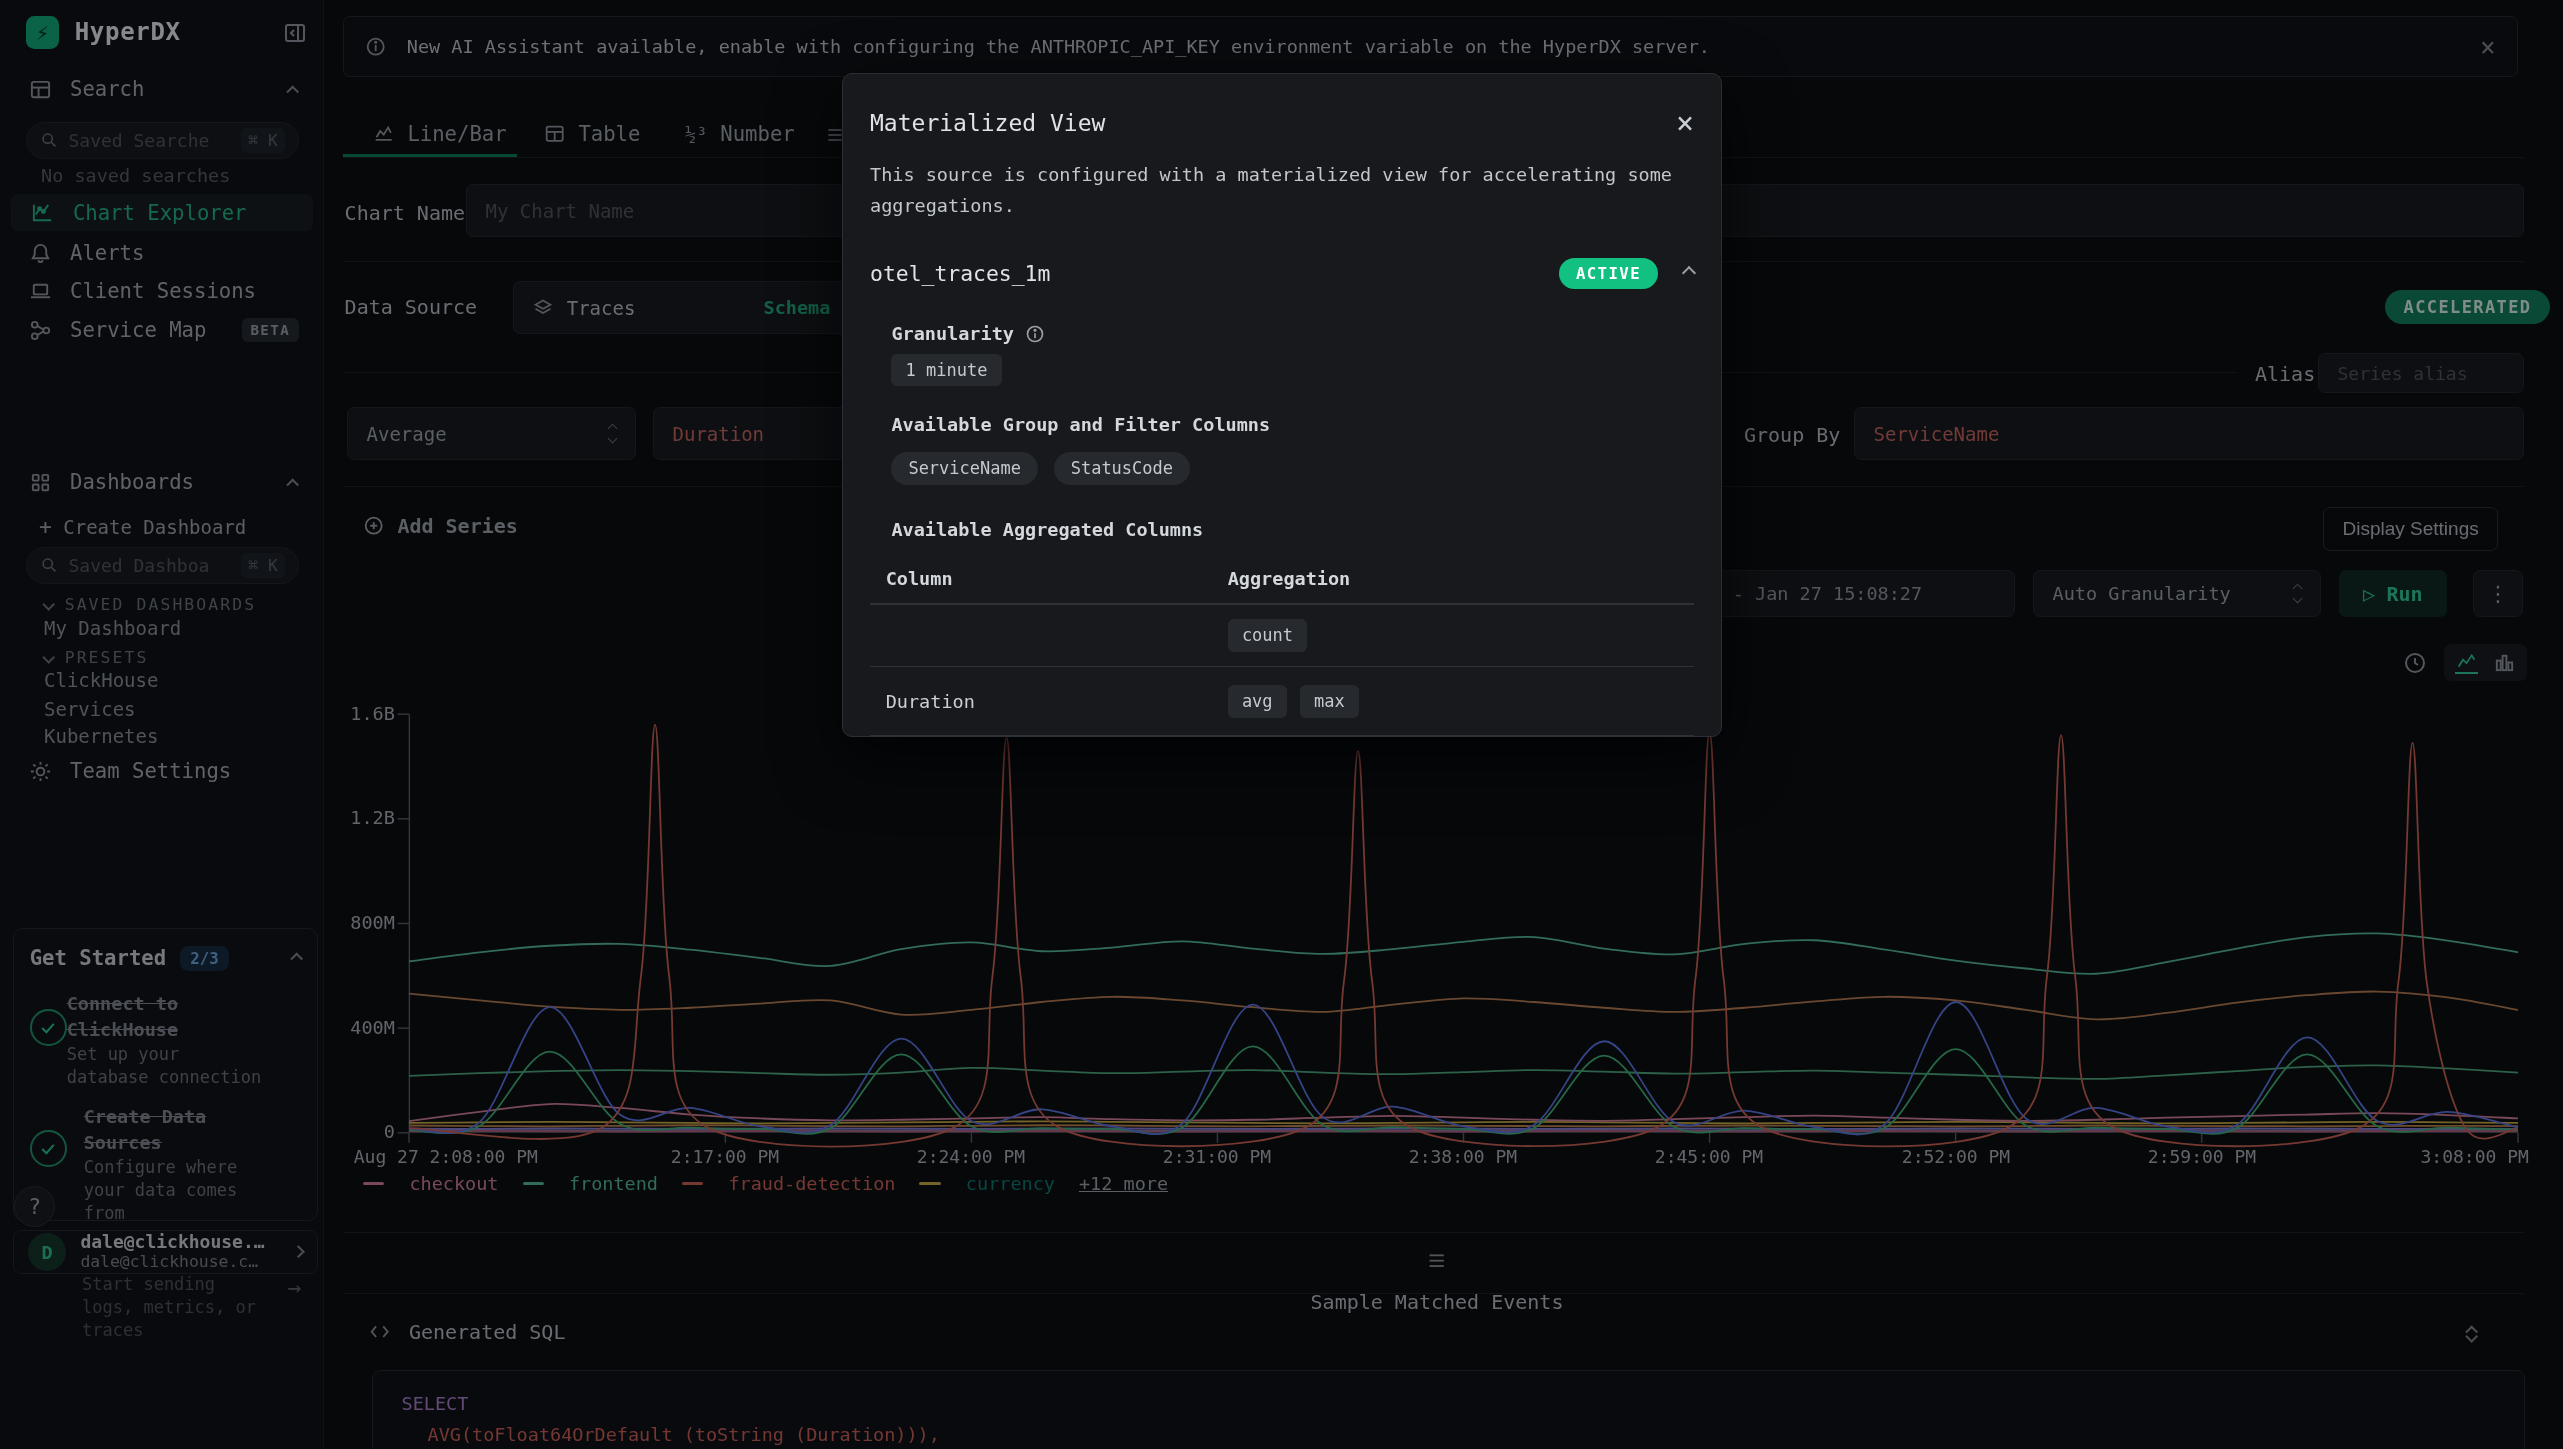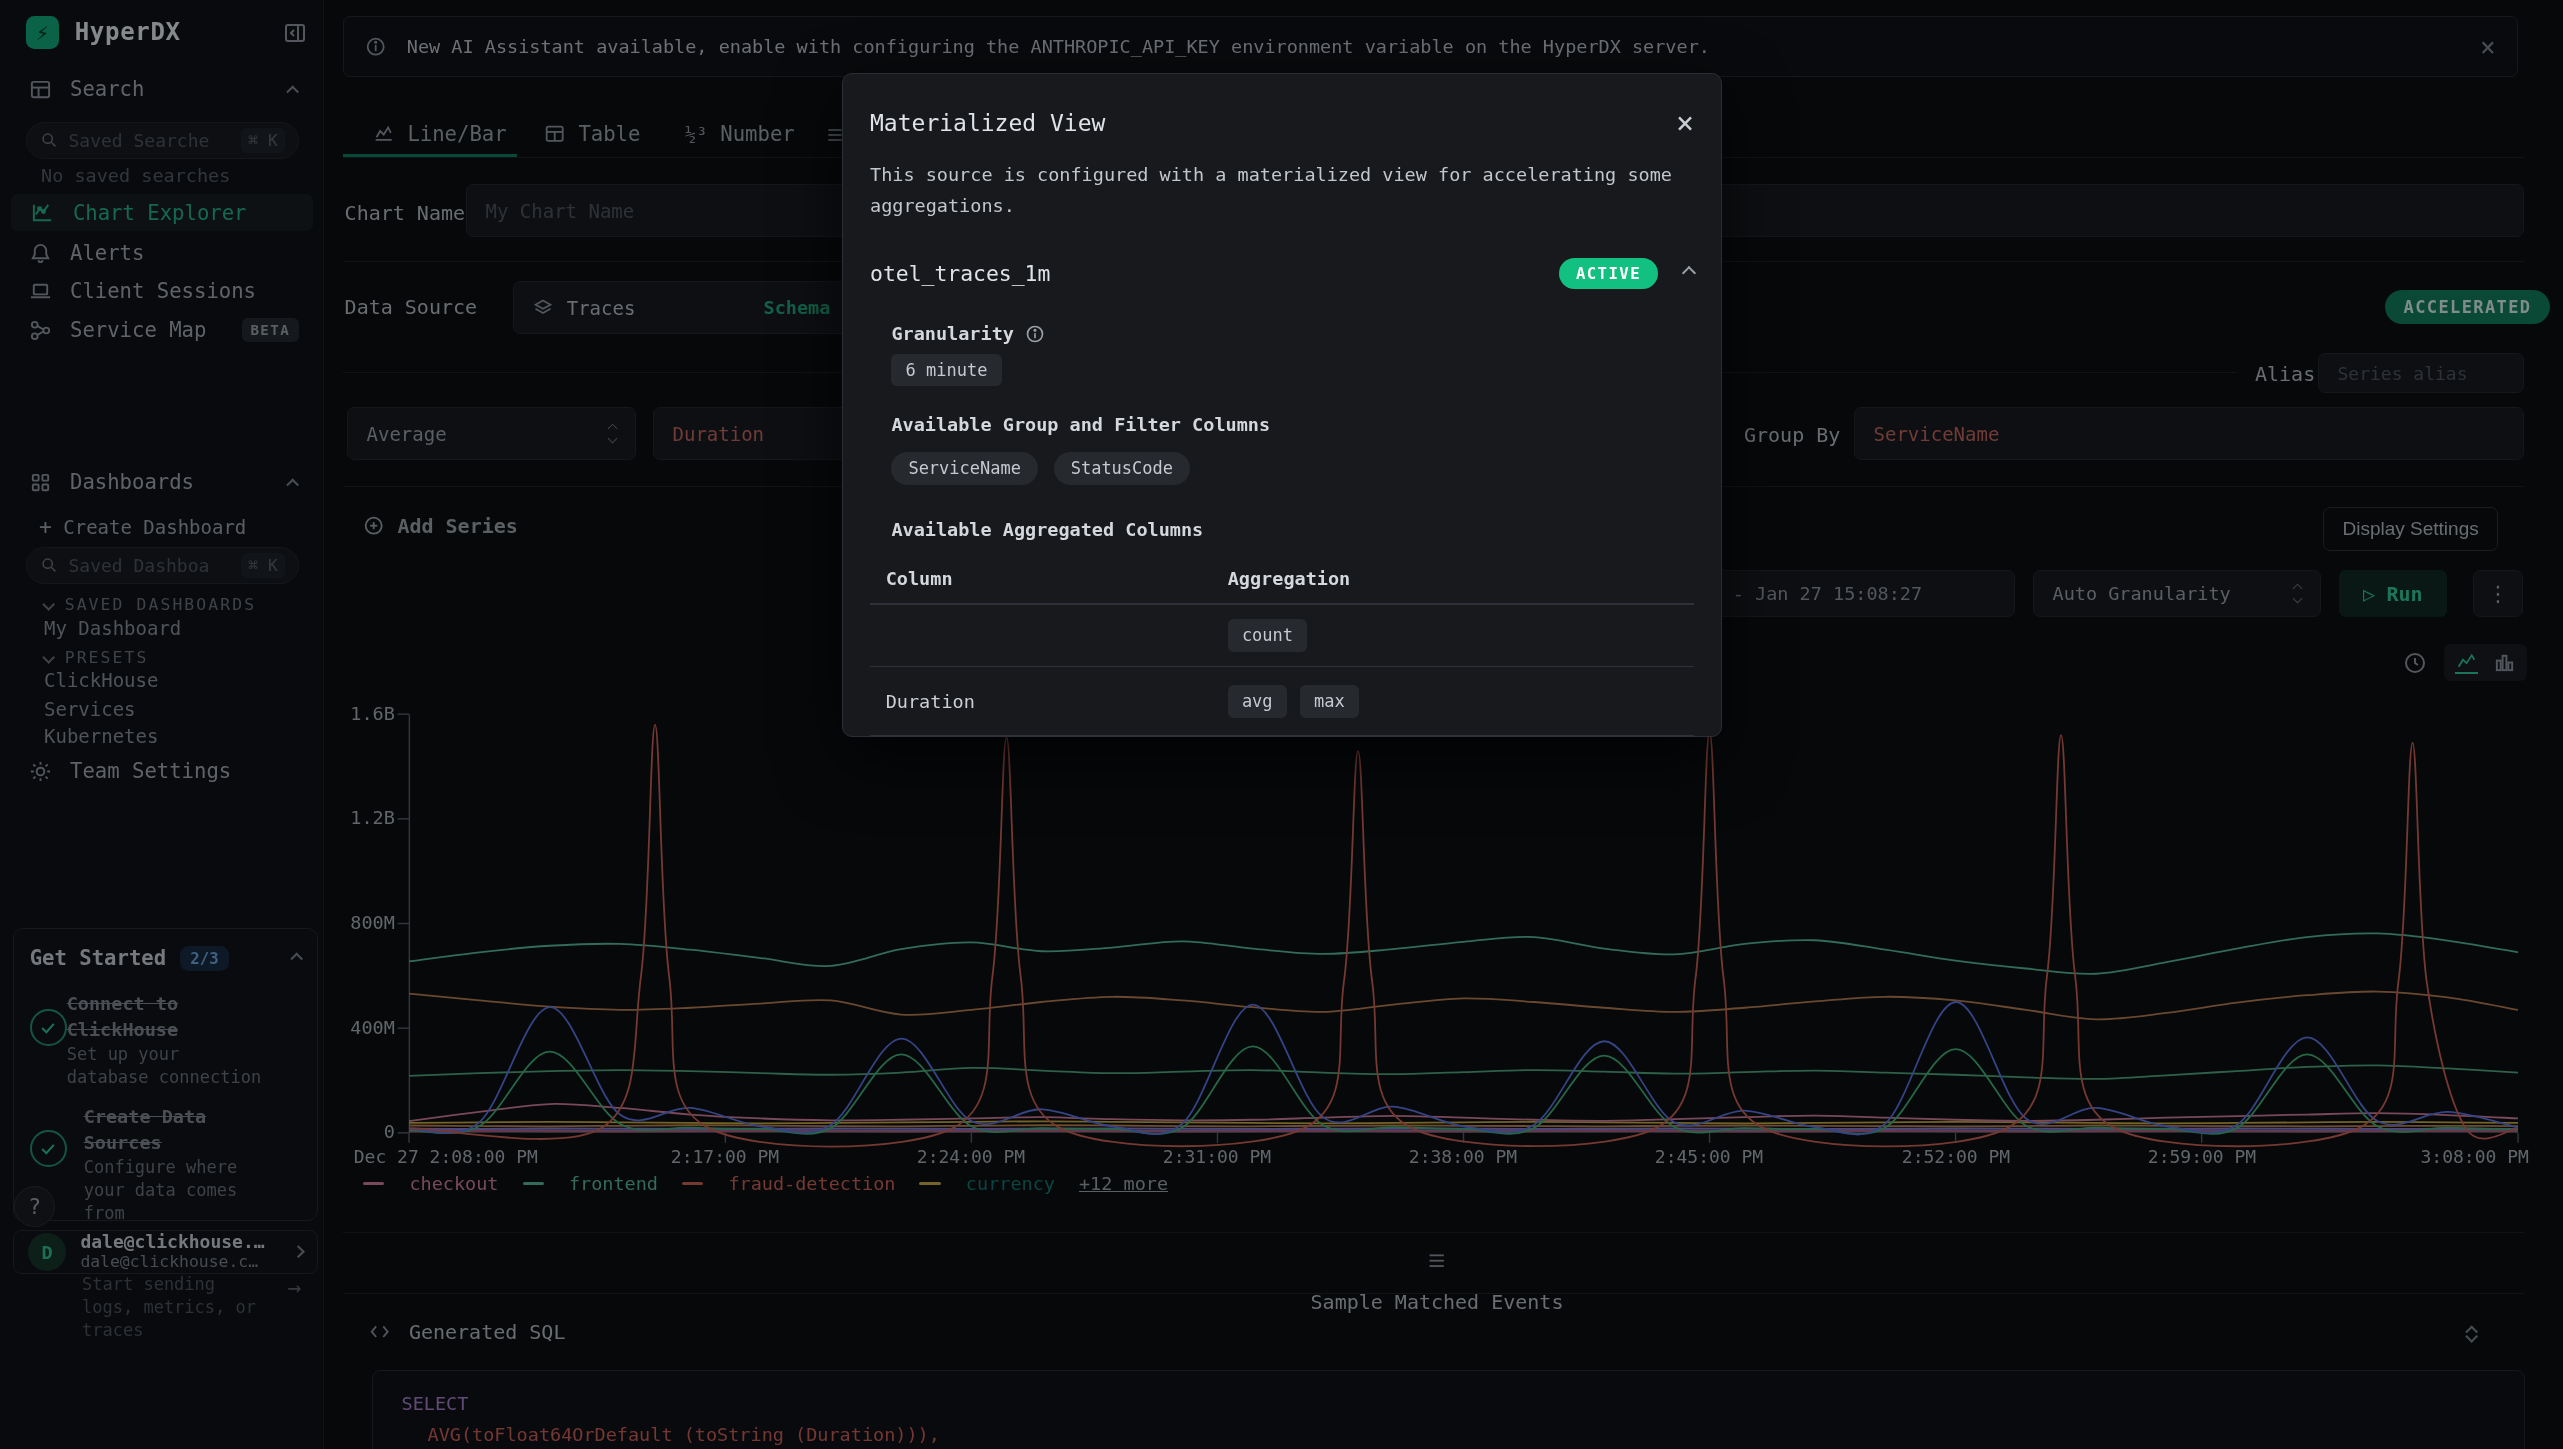--- a/index.html
+++ b/index.html
@@ -422,21 +422,21 @@
       <path d="M0,574.035C16.455555555555556,573.9124999999999 65.82222222222222,573.545 98.73333333333333,573.3C131.64444444444445,573.055 164.55555555555557,572.565 197.46666666666667,572.565C230.37777777777777,572.565 263.2888888888889,573.055 296.2,573.3C329.1111111111111,573.545 362.02222222222224,573.79 394.93333333333334,574.035C427.84444444444443,574.28 460.75555555555553,574.77 493.66666666666663,574.77C526.5777777777778,574.77 559.4888888888888,574.28 592.4,574.035C625.3111111111111,573.79 658.2222222222222,573.545 691.1333333333333,573.3C724.0444444444445,573.055 756.9555555555555,572.8100000000001 789.8666666666667,572.565C822.7777777777778,572.32 855.6888888888889,571.83 888.6,571.83C921.5111111111112,571.83 954.4222222222222,572.32 987.3333333333333,572.565C1020.2444444444443,572.8100000000001 1053.1555555555556,573.055 1086.0666666666666,573.3C1118.9777777777776,573.545 1151.888888888889,573.79 1184.8,574.035C1217.711111111111,574.28 1250.6222222222223,574.77 1283.5333333333333,574.77C1316.4444444444443,574.77 1349.3555555555556,574.28 1382.2666666666667,574.035C1415.1777777777777,573.79 1448.088888888889,573.545 1481,573.3C1513.911111111111,573.055 1546.8222222222223,572.565 1579.7333333333333,572.565C1612.6444444444444,572.565 1645.5555555555557,573.055 1678.4666666666667,573.3C1711.3777777777777,573.545 1744.288888888889,573.79 1777.2,574.035C1810.111111111111,574.28 1843.0222222222221,574.77 1875.9333333333332,574.77C1908.8444444444442,574.77 1941.7555555555555,574.28 1974.6666666666665,574.035C2007.5777777777776,573.79 2040.488888888889,573.545 2073.4,573.3C2106.311111111111,573.055 2139.222222222222,572.565 2172.133333333333,572.565C2205.0444444444443,572.565 2237.9555555555557,573.055 2270.866666666667,573.3C2303.777777777778,573.545 2336.688888888889,573.79 2369.6,574.035C2402.511111111111,574.28 2435.4222222222224,574.77 2468.3333333333335,574.77C2501.2444444444445,574.77 2534.1555555555556,574.28 2567.0666666666666,574.035C2599.9777777777776,573.79 2632.888888888889,573.545 2665.8,573.3C2698.711111111111,573.055 2731.6222222222223,572.565 2764.5333333333333,572.565C2797.4444444444443,572.565 2830.355555555556,573.055 2863.266666666667,573.3C2896.177777777778,573.545 2945.5444444444447,573.9124999999999 2962,574.035" fill="none" stroke="#c7a93f" stroke-width="2.5" stroke-linejoin="round"></path>
       <path d="M0,571.4625C16.455555555555556,569.31875 65.82222222222222,562.58125 98.73333333333333,558.6C131.64444444444445,554.6187500000001 164.55555555555557,548.4937500000001 197.46666666666667,547.575C230.37777777777777,546.65625 263.2888888888889,550.6375 296.2,553.0875C329.1111111111111,555.5374999999999 362.02222222222224,559.8249999999999 394.93333333333334,562.275C427.84444444444443,564.725 460.75555555555553,566.44 493.66666666666663,567.7875C526.5777777777778,569.135 559.4888888888888,570.05375 592.4,570.36C625.3111111111111,570.66625 658.2222222222222,570.05375 691.1333333333333,569.625C724.0444444444445,569.19625 756.9555555555555,568.4 789.8666666666667,567.7875C822.7777777777778,567.1750000000001 855.6888888888889,565.76625 888.6,565.95C921.5111111111112,566.1337500000001 954.4222222222222,568.155 987.3333333333333,568.89C1020.2444444444443,569.625 1053.1555555555556,570.2375 1086.0666666666666,570.36C1118.9777777777776,570.4825000000001 1151.888888888889,570.2375 1184.8,569.625C1217.711111111111,569.0125 1250.6222222222223,567.60375 1283.5333333333333,566.685C1316.4444444444443,565.7662499999999 1349.3555555555556,564.1125 1382.2666666666667,564.1125C1415.1777777777777,564.1125 1448.088888888889,565.7662499999999 1481,566.685C1513.911111111111,567.60375 1546.8222222222223,568.89 1579.7333333333333,569.625C1612.6444444444444,570.36 1645.5555555555557,571.2175 1678.4666666666667,571.095C1711.3777777777777,570.9725000000001 1744.288888888889,569.7475 1777.2,568.89C1810.111111111111,568.0325 1843.0222222222221,566.8075 1875.9333333333332,565.95C1908.8444444444442,565.0925000000001 1941.7555555555555,563.6225000000001 1974.6666666666665,563.745C2007.5777777777776,563.8675 2040.488888888889,565.7049999999999 2073.4,566.685C2106.311111111111,567.665 2139.222222222222,568.89 2172.133333333333,569.625C2205.0444444444443,570.36 2237.9555555555557,571.095 2270.866666666667,571.095C2303.777777777778,571.095 2336.688888888889,570.36 2369.6,569.625C2402.511111111111,568.89 2435.4222222222224,567.5424999999999 2468.3333333333335,566.685C2501.2444444444445,565.8275 2534.1555555555556,565.215 2567.0666666666666,564.48C2599.9777777777776,563.745 2632.888888888889,562.94875 2665.8,562.275C2698.711111111111,561.6012499999999 2731.6222222222223,560.315 2764.5333333333333,560.4375C2797.4444444444443,560.56 2830.355555555556,561.785 2863.266666666667,563.01C2896.177777777778,564.235 2945.5444444444447,566.99125 2962,567.7875" fill="none" stroke="#cf7b95" stroke-width="2.5" stroke-linejoin="round"></path>
       <path d="M0,507.885C16.455555555555556,507.2725 65.82222222222222,505.31250000000006 98.73333333333333,504.21000000000004C131.64444444444445,503.1075 164.55555555555557,502.005 197.46666666666667,501.27C230.37777777777777,500.53499999999997 263.2888888888889,499.8 296.2,499.8C329.1111111111111,499.8 362.02222222222224,500.53499999999997 394.93333333333334,501.27C427.84444444444443,502.005 460.75555555555553,503.3525 493.66666666666663,504.21000000000004C526.5777777777778,505.06750000000005 559.4888888888888,506.53749999999997 592.4,506.41499999999996C625.3111111111111,506.29249999999996 658.2222222222222,505.0675 691.1333333333333,503.475C724.0444444444445,501.88250000000005 756.9555555555555,497.35 789.8666666666667,496.86C822.7777777777778,496.37 855.6888888888889,499.31 888.6,500.535C921.5111111111112,501.76000000000005 954.4222222222222,503.96500000000003 987.3333333333333,504.21000000000004C1020.2444444444443,504.45500000000004 1053.1555555555556,502.74 1086.0666666666666,502.005C1118.9777777777776,501.27 1151.888888888889,499.555 1184.8,499.8C1217.711111111111,500.045 1250.6222222222223,502.495 1283.5333333333333,503.475C1316.4444444444443,504.45500000000004 1349.3555555555556,505.8025 1382.2666666666667,505.68C1415.1777777777777,505.5575 1448.088888888889,503.72 1481,502.74C1513.911111111111,501.76 1546.8222222222223,499.9225 1579.7333333333333,499.8C1612.6444444444444,499.6775 1645.5555555555557,501.1475 1678.4666666666667,502.005C1711.3777777777777,502.8625 1744.288888888889,504.8225 1777.2,504.945C1810.111111111111,505.0675 1843.0222222222221,503.475 1875.9333333333332,502.74C1908.8444444444442,502.005 1941.7555555555555,500.4125 1974.6666666666665,500.535C2007.5777777777776,500.6575 2040.488888888889,502.495 2073.4,503.475C2106.311111111111,504.45500000000004 2139.222222222222,505.3125 2172.133333333333,506.41499999999996C2205.0444444444443,507.5174999999999 2237.9555555555557,509.10999999999996 2270.866666666667,510.09C2303.777777777778,511.07 2336.688888888889,512.785 2369.6,512.295C2402.511111111111,511.80499999999995 2435.4222222222224,508.98749999999995 2468.3333333333335,507.15C2501.2444444444445,505.3125 2534.1555555555556,503.22999999999996 2567.0666666666666,501.27C2599.9777777777776,499.31 2632.888888888889,496.73749999999995 2665.8,495.39C2698.711111111111,494.0425 2731.6222222222223,492.8175 2764.5333333333333,493.185C2797.4444444444443,493.5525 2830.355555555556,495.88 2863.266666666667,497.595C2896.177777777778,499.31000000000006 2945.5444444444447,502.495 2962,503.475" fill="none" stroke="#4da47a" stroke-width="2.5" stroke-linejoin="round"></path>
       <path d="M0,392.49C16.455555555555556,394.0825 65.82222222222222,398.9825 98.73333333333333,402.045C131.64444444444445,405.1075 164.55555555555557,408.66 197.46666666666667,410.865C230.37777777777777,413.07 263.2888888888889,415.03 296.2,415.275C329.1111111111111,415.52 362.02222222222224,413.80499999999995 394.93333333333334,412.335C427.84444444444443,410.865 460.75555555555553,408.16999999999996 493.66666666666663,406.455C526.5777777777778,404.74 559.4888888888888,399.4725 592.4,402.045C625.3111111111111,404.6175 658.2222222222222,419.685 691.1333333333333,421.89C724.0444444444445,424.09499999999997 756.9555555555555,418.215 789.8666666666667,415.275C822.7777777777778,412.335 855.6888888888889,407.3125 888.6,404.25C921.5111111111112,401.1875 954.4222222222222,397.2675 987.3333333333333,396.9C1020.2444444444443,396.53249999999997 1053.1555555555556,399.595 1086.0666666666666,402.045C1118.9777777777776,404.495 1151.888888888889,408.90500000000003 1184.8,411.6C1217.711111111111,414.295 1250.6222222222223,418.82750000000004 1283.5333333333333,418.21500000000003C1316.4444444444443,417.6025 1349.3555555555556,411.10999999999996 1382.2666666666667,407.92499999999995C1415.1777777777777,404.73999999999995 1448.088888888889,399.71750000000003 1481,399.105C1513.911111111111,398.4925 1546.8222222222223,402.045 1579.7333333333333,404.25C1612.6444444444444,406.455 1645.5555555555557,410.0075 1678.4666666666667,412.335C1711.3777777777777,414.66249999999997 1744.288888888889,418.21500000000003 1777.2,418.21500000000003C1810.111111111111,418.21500000000003 1843.0222222222221,414.78499999999997 1875.9333333333332,412.335C1908.8444444444442,409.885 1941.7555555555555,406.0875 1974.6666666666665,403.515C2007.5777777777776,400.9425 2040.488888888889,397.145 2073.4,396.9C2106.311111111111,396.655 2139.222222222222,398.9825 2172.133333333333,402.045C2205.0444444444443,405.1075 2237.9555555555557,410.865 2270.866666666667,415.275C2303.777777777778,419.68499999999995 2336.688888888889,427.77 2369.6,428.505C2402.511111111111,429.24 2435.4222222222224,423.605 2468.3333333333335,419.685C2501.2444444444445,415.765 2534.1555555555556,409.15 2567.0666666666666,404.985C2599.9777777777776,400.82000000000005 2632.888888888889,397.26750000000004 2665.8,394.69500000000005C2698.711111111111,392.12250000000006 2731.6222222222223,389.05999999999995 2764.5333333333333,389.54999999999995C2797.4444444444443,390.03999999999996 2830.355555555556,393.34749999999997 2863.266666666667,397.635C2896.177777777778,401.9225 2945.5444444444447,412.335 2962,415.275" fill="none" stroke="#b5794f" stroke-width="2.5" stroke-linejoin="round"></path>
       <path d="M0,347.2875C16.455555555555556,345.14375 65.82222222222222,338.09999999999997 98.73333333333333,334.42499999999995C131.64444444444445,330.74999999999994 164.55555555555557,327.1975 197.46666666666667,325.2375C230.37777777777777,323.27750000000003 263.2888888888889,321.74625000000003 296.2,322.665C329.1111111111111,323.58375 362.02222222222224,327.4425 394.93333333333334,330.75C427.84444444444443,334.0575 460.75555555555553,338.7125 493.66666666666663,342.51C526.5777777777778,346.3075 559.4888888888888,355.61749999999995 592.4,353.53499999999997C625.3111111111111,351.4525 658.2222222222222,335.52750000000003 691.1333333333333,330.01500000000004C724.0444444444445,324.50250000000005 756.9555555555555,319.96999999999997 789.8666666666667,320.46C822.7777777777778,320.95 855.6888888888889,331.72999999999996 888.6,332.955C921.5111111111112,334.18 954.4222222222222,330.1375 987.3333333333333,327.81C1020.2444444444443,325.4825 1053.1555555555556,318.745 1086.0666666666666,318.99C1118.9777777777776,319.235 1151.888888888889,326.34 1184.8,329.28C1217.711111111111,332.21999999999997 1250.6222222222223,336.5075 1283.5333333333333,336.63C1316.4444444444443,336.7525 1349.3555555555556,332.83250000000004 1382.2666666666667,330.01500000000004C1415.1777777777777,327.19750000000005 1448.088888888889,322.5425 1481,319.725C1513.911111111111,316.9075 1546.8222222222223,311.5175 1579.7333333333333,313.10999999999996C1612.6444444444444,314.70249999999993 1645.5555555555557,325.23749999999995 1678.4666666666667,329.28C1711.3777777777777,333.3225 1744.288888888889,338.4675 1777.2,337.365C1810.111111111111,336.26250000000005 1843.0222222222221,325.9725 1875.9333333333332,322.665C1908.8444444444442,319.3575 1941.7555555555555,316.1725 1974.6666666666665,317.52C2007.5777777777776,318.86749999999995 2040.488888888889,325.97249999999997 2073.4,330.75C2106.311111111111,335.52750000000003 2139.222222222222,341.775 2172.133333333333,346.185C2205.0444444444443,350.595 2237.9555555555557,354.1475 2270.866666666667,357.21C2303.777777777778,360.2725 2336.688888888889,366.03 2369.6,364.56C2402.511111111111,363.09000000000003 2435.4222222222224,354.27 2468.3333333333335,348.39C2501.2444444444445,342.51 2534.1555555555556,335.15999999999997 2567.0666666666666,329.28C2599.9777777777776,323.4 2632.888888888889,316.66249999999997 2665.8,313.10999999999996C2698.711111111111,309.55749999999995 2731.6222222222223,307.16875 2764.5333333333333,307.965C2797.4444444444443,308.76124999999996 2830.355555555556,313.47749999999996 2863.266666666667,317.8875C2896.177777777778,322.2975 2945.5444444444447,331.66874999999993 2962,334.42499999999995" fill="none" stroke="#55b694" stroke-width="2.5" stroke-linejoin="round"></path>
       <path d="M0,584.325C16.455555555555556,583.40625 65.82222222222222,597.1875 98.73333333333333,578.8125C131.64444444444445,560.4375 164.55555555555557,474.6875 197.46666666666667,474.075C230.37777777777777,473.4625 263.2888888888889,557.375 296.2,575.1375C329.1111111111111,592.9000000000001 362.02222222222224,579.425 394.93333333333334,580.65C427.84444444444443,581.875 460.75555555555553,582.365 493.66666666666663,582.4875C526.5777777777778,582.6099999999999 559.4888888888888,598.84125 592.4,581.385C625.3111111111111,563.92875 658.2222222222222,478.17875 691.1333333333333,477.75C724.0444444444445,477.32125 756.9555555555555,561.54 789.8666666666667,578.8125C822.7777777777778,596.085 855.6888888888889,580.7725 888.6,581.385C921.5111111111112,581.9975 954.4222222222222,582.6099999999999 987.3333333333333,582.4875C1020.2444444444443,582.365 1053.1555555555556,599.9437499999999 1086.0666666666666,580.65C1118.9777777777776,561.35625 1151.888888888889,467.33750000000003 1184.8,466.725C1217.711111111111,466.1125 1250.6222222222223,558.11 1283.5333333333333,576.975C1316.4444444444443,595.84 1349.3555555555556,578.9962499999999 1382.2666666666667,579.915C1415.1777777777777,580.83375 1448.088888888889,582.2425 1481,582.4875C1513.911111111111,582.7325 1546.8222222222223,598.535 1579.7333333333333,581.385C1612.6444444444444,564.235 1645.5555555555557,479.8325 1678.4666666666667,479.5875C1711.3777777777777,479.3425 1744.288888888889,562.94875 1777.2,579.915C1810.111111111111,596.8812499999999 1843.0222222222221,580.895 1875.9333333333332,581.385C1908.8444444444442,581.875 1941.7555555555555,582.9775 1974.6666666666665,582.855C2007.5777777777776,582.7325000000001 2040.488888888889,599.3924999999999 2073.4,580.65C2106.311111111111,561.9075 2139.222222222222,470.89 2172.133333333333,470.4C2205.0444444444443,469.90999999999997 2237.9555555555557,559.335 2270.866666666667,577.71C2303.777777777778,596.085 2336.688888888889,579.85375 2369.6,580.65C2402.511111111111,581.44625 2435.4222222222224,582.365 2468.3333333333335,582.4875C2501.2444444444445,582.6099999999999 2534.1555555555556,598.84125 2567.0666666666666,581.385C2599.9777777777776,563.92875 2632.888888888889,478.17875 2665.8,477.75C2698.711111111111,477.32125 2731.6222222222223,561.6625 2764.5333333333333,578.8125C2797.4444444444443,595.9625 2830.355555555556,579.85375 2863.266666666667,580.65C2896.177777777778,581.44625 2945.5444444444447,583.1 2962,583.59" fill="none" stroke="#3fae74" stroke-width="2.5" stroke-linejoin="round"></path>
       <path d="M0,582.4875C16.455555555555556,580.95625 65.82222222222222,601.78125 98.73333333333333,573.3C131.64444444444445,544.8187499999999 164.55555555555557,413.4375 197.46666666666667,411.6C230.37777777777777,409.76250000000005 263.2888888888889,538.69375 296.2,562.275C329.1111111111111,585.8562499999999 362.02222222222224,550.33125 394.93333333333334,553.0875C427.84444444444443,555.84375 460.75555555555553,574.83125 493.66666666666663,578.8125C526.5777777777778,582.79375 559.4888888888888,597.49375 592.4,576.975C625.3111111111111,556.4562500000001 658.2222222222222,456.61875 691.1333333333333,455.7C724.0444444444445,454.78125 756.9555555555555,554.925 789.8666666666667,571.4625C822.7777777777778,588 855.6888888888889,553.6999999999999 888.6,554.925C921.5111111111112,556.15 954.4222222222222,575.44375 987.3333333333333,578.8125C1020.2444444444443,582.18125 1053.1555555555556,603.6187500000001 1086.0666666666666,575.1375C1118.9777777777776,546.65625 1151.888888888889,409.45624999999995 1184.8,407.92499999999995C1217.711111111111,406.39374999999995 1250.6222222222223,542.0625 1283.5333333333333,565.95C1316.4444444444443,589.8375000000001 1349.3555555555556,549.10625 1382.2666666666667,551.25C1415.1777777777777,553.39375 1448.088888888889,574.525 1481,578.8125C1513.911111111111,583.1 1546.8222222222223,596.88125 1579.7333333333333,576.975C1612.6444444444444,557.06875 1645.5555555555557,459.9875 1678.4666666666667,459.375C1711.3777777777777,458.7625 1744.288888888889,557.0687499999999 1777.2,573.3C1810.111111111111,589.53125 1843.0222222222221,555.6600000000001 1875.9333333333332,556.7625C1908.8444444444442,557.865 1941.7555555555555,576.8525 1974.6666666666665,579.915C2007.5777777777776,582.9775 2040.488888888889,604.4150000000001 2073.4,575.1375C2106.311111111111,545.86 2139.222222222222,405.475 2172.133333333333,404.25C2205.0444444444443,403.025 2237.9555555555557,542.98125 2270.866666666667,567.7875C2303.777777777778,592.59375 2336.688888888889,551.25 2369.6,553.0875C2402.511111111111,554.925 2435.4222222222224,574.83125 2468.3333333333335,578.8125C2501.2444444444445,582.79375 2534.1555555555556,597.8000000000001 2567.0666666666666,576.975C2599.9777777777776,556.15 2632.888888888889,454.78125 2665.8,453.8625C2698.711111111111,452.94375 2731.6222222222223,554.00625 2764.5333333333333,571.4625C2797.4444444444443,588.9187499999999 2830.355555555556,557.06875 2863.266666666667,558.6C2896.177777777778,560.13125 2945.5444444444447,576.975 2962,580.65" fill="none" stroke="#5a72e0" stroke-width="2.5" stroke-linejoin="round"></path>
       <path d="M0,581.385C45.25277777777777,581.2625 217.2133333333333,616.2975 271.51666666666665,580.65C325.82,545.0024999999999 313.47833333333335,461.825 325.82,367.5C338.16166666666663,273.175 338.9844444444444,14.700000000000045 345.56666666666666,14.700000000000045C352.1488888888889,14.700000000000045 352.9716666666667,273.175 365.31333333333333,367.5C377.655,461.825 352.9716666666667,545.125 419.6166666666667,580.65C486.26166666666666,616.175 698.5383333333334,616.175 765.1833333333334,580.65C831.8283333333334,545.125 807.145,458.7625 819.4866666666667,367.5C831.8283333333334,276.2375 832.6511111111112,33.075000000000045 839.2333333333333,33.075000000000045C845.8155555555555,33.075000000000045 846.6383333333332,276.2375 858.9799999999999,367.5C871.3216666666666,458.7625 846.6383333333334,545.125 913.2833333333334,580.65C979.9283333333334,616.175 1192.205,614.9499999999999 1258.85,580.65C1325.495,546.35 1300.8116666666667,463.05 1313.1533333333334,374.85C1325.4950000000001,286.65000000000003 1326.3177777777778,51.450000000000045 1332.9,51.450000000000045C1339.4822222222224,51.450000000000045 1340.305,286.65000000000003 1352.6466666666668,374.85C1364.9883333333335,463.05 1340.305,546.35 1406.95,580.65C1473.595,614.9499999999999 1685.8716666666667,615.5625 1752.5166666666667,580.65C1819.1616666666666,545.7375 1794.4783333333332,463.66249999999997 1806.82,371.17499999999995C1819.1616666666666,278.68749999999994 1819.9844444444445,25.725000000000023 1826.5666666666668,25.725000000000023C1833.1488888888891,25.725000000000023 1833.9716666666666,278.68749999999994 1846.3133333333333,371.17499999999995C1858.655,463.66249999999997 1833.9716666666668,545.7375 1900.6166666666668,580.65C1967.2616666666668,615.5625 2179.5383333333334,616.175 2246.1833333333334,580.65C2312.8283333333334,545.125 2288.145,459.375 2300.4866666666667,367.5C2312.8283333333334,275.625 2313.651111111111,29.399999999999977 2320.233333333333,29.399999999999977C2326.8155555555554,29.399999999999977 2327.638333333333,275.625 2339.9799999999996,367.5C2352.3216666666663,459.375 2327.6383333333333,545.125 2394.2833333333333,580.65C2460.9283333333333,616.175 2673.205,614.9499999999999 2739.85,580.65C2806.495,546.35 2781.8116666666665,464.88750000000005 2794.153333333333,374.85C2806.495,284.8125 2807.317777777778,40.424999999999955 2813.9,40.424999999999955C2820.4822222222224,40.424999999999955 2821.305,284.8125 2833.6466666666665,374.85C2845.9883333333332,464.88750000000005 2866.5577777777776,546.2275 2887.95,580.65C2909.342222222222,615.0725 2949.6583333333333,581.2625 2962,581.385" fill="none" stroke="#c85f52" stroke-width="2.5" stroke-linejoin="round"></path>
     </svg>
   <div class="abs" id="xlabels" style="left:85px; top:1142px; width:2109px; height:28.5px;">
-      <div class="xlab abs" style="left: 0px; top: 4.3px; transform: translateX(-30%);">Dec 27 2:08:00 PM</div>
+      <div class="xlab abs" style="left: 0px; top: 4.3px; transform: translateX(-30%);">Aug 27 2:08:00 PM</div>
       <div class="xlab abs" style="left: 316px; top: 4.3px; transform: translateX(-50%);">2:17:00 PM</div>
       <div class="xlab abs" style="left: 562px; top: 4.3px; transform: translateX(-50%);">2:24:00 PM</div>
       <div class="xlab abs" style="left: 808px; top: 4.3px; transform: translateX(-50%);">2:31:00 PM</div>
       <div class="xlab abs" style="left: 1054px; top: 4.3px; transform: translateX(-50%);">2:38:00 PM</div>
       <div class="xlab abs" style="left: 1300px; top: 4.3px; transform: translateX(-50%);">2:45:00 PM</div>
       <div class="xlab abs" style="left: 1547px; top: 4.3px; transform: translateX(-50%);">2:52:00 PM</div>
       <div class="xlab abs" style="left: 1793px; top: 4.3px; transform: translateX(-50%);">2:59:00 PM</div>
       <div class="xlab abs" style="left: 2109px; top: 4.3px; transform: translateX(-90%);">3:08:00 PM</div>
     </div>
 
@@ -503,21 +503,21 @@
 
   <div class="row" style="margin-top:34px; gap:11.4px; padding-left:21.4px;">
     <span class="m-sec">Granularity</span>
     <svg width="20" height="20" viewBox="0 0 24 24" fill="none" stroke="#9aa0a7" stroke-width="2">
         <circle cx="12" cy="12" r="9"></circle>
         <line x1="12" y1="11" x2="12" y2="17"></line>
         <circle cx="12" cy="7.5" r="0.9" fill="#9aa0a7"></circle>
       </svg>
   </div>
   <div style="margin-top:15.7px; padding-left:21.4px;">
-    <span class="m-chip">6 minute</span>
+    <span class="m-chip">1 minute</span>
   </div>
 
   <div class="m-sec" style="margin-top:34px; padding-left:21.4px;">Available Group and Filter Columns</div>
   <div class="row" style="margin-top:17px; gap:15.7px; padding-left:21.4px;">
     <span class="m-pill">ServiceName</span>
     <span class="m-pill">StatusCode</span>
   </div>
 
   <div class="m-sec" style="margin-top:34px; padding-left:21.4px;">Available Aggregated Columns</div>
 

